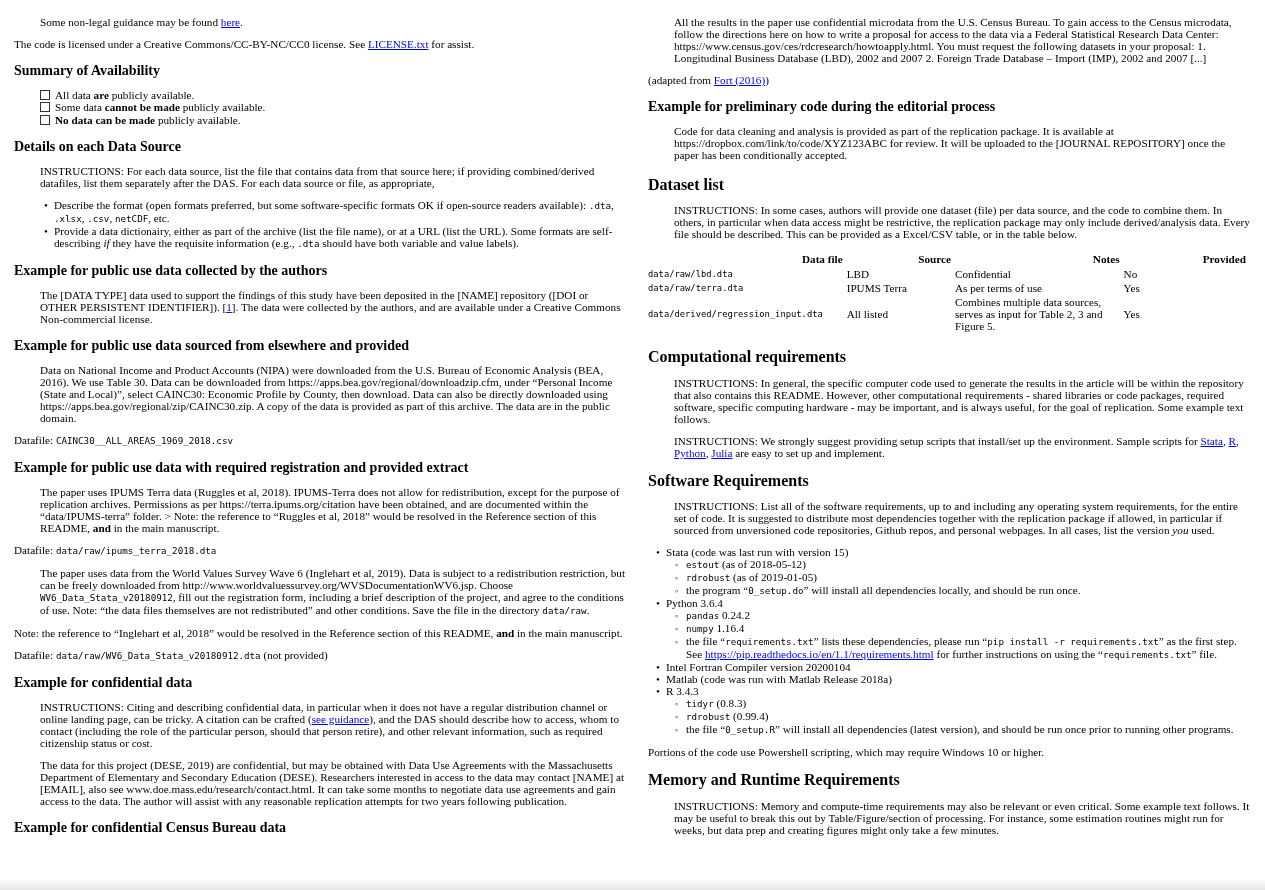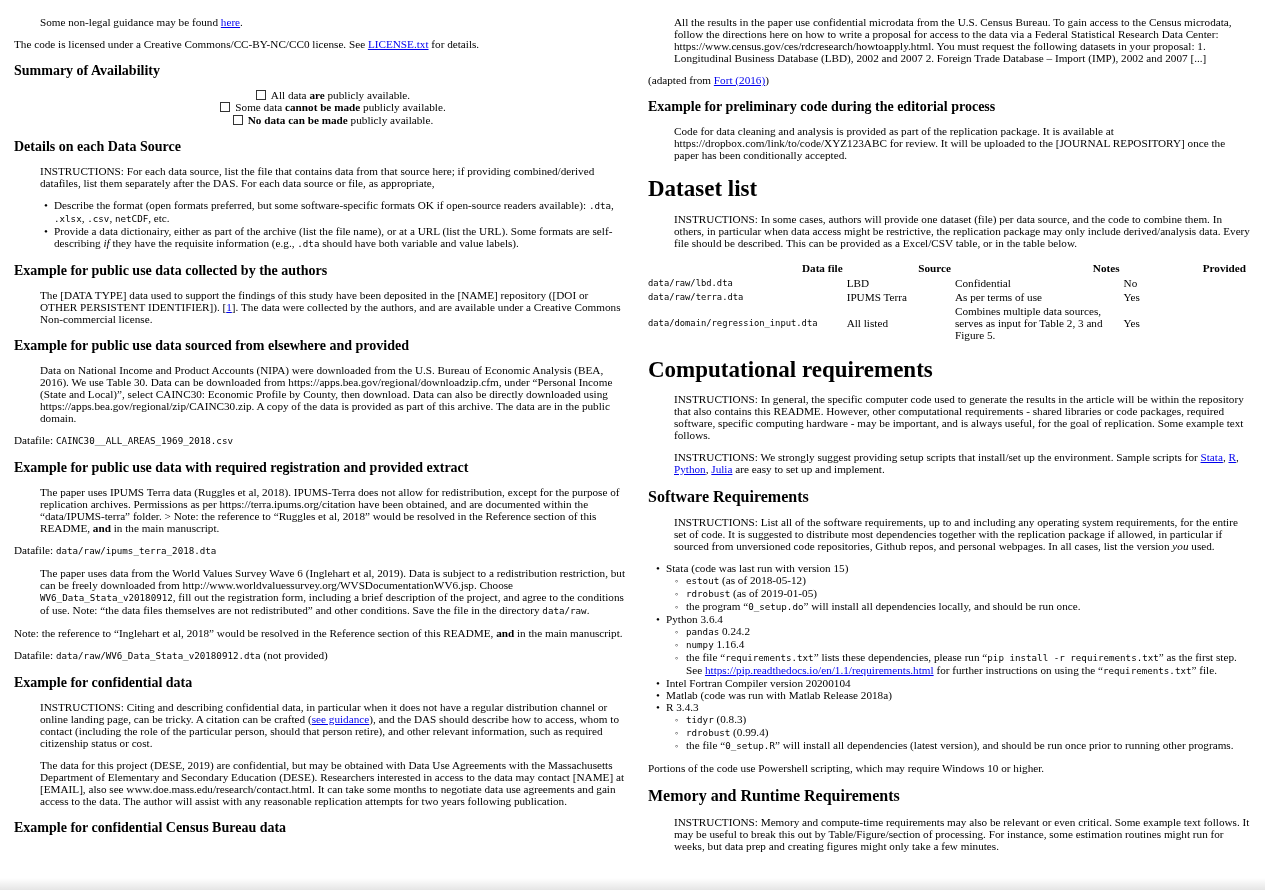--- a/index.html
+++ b/index.html
@@ -11,32 +11,32 @@
   }
   .col{position:absolute;top:8px;padding-top:8px;}
   #col-left{left:14px;width:612px;}
   #col-right{left:648px;width:602px;}
   .col > :first-child{margin-top:0;}
   .para{margin:10px 0;}
   .ind0{margin-left:0;}
   .ind1{margin-left:26px;}
   .ind2{}
   h2,h3,h4{margin:13px 0 9px;font-weight:bold;line-height:1.15;}
-  h2{font-size:23px;margin:15px 0 10px;}
+  h2{font-size:16px;margin:15px 0 10px;}
   h3{font-size:14px;}
   h4{font-size:16px;}
   a.lnk{color:#0000EE;text-decoration:underline;cursor:pointer;}
   code.cd{
     font-family:"DejaVu Sans Mono","Liberation Mono",monospace;
     font-size:9.2px;
   }
   em{font-style:italic;}
   strong{font-weight:bold;}
   .checklist{margin:10px 0 10px 26px;}
-  .check-item{line-height:12.2px;text-align:center;}
+  .check-item{line-height:12.2px;}
   .checkbox{
     display:inline-block;width:8px;height:8px;border:1px solid #333;
     background:#fff;margin-right:5px;vertical-align:-1px;
   }
   ul.blist{list-style:none;margin:10px 0;padding:0;}
   ul.blist.ind1{margin-left:40px;}
   ul.blist.ind0{margin-left:18px;}
   ul.blist > li{position:relative;}
   ul.blist > li::before{content:"•";position:absolute;left:-10px;}
   ul.sublist{list-style:none;margin:0;padding:0 0 0 32px;}
@@ -52,21 +52,21 @@
   .bottom-fade{
     position:absolute;left:0;right:0;bottom:0;height:12px;pointer-events:none;
     background:linear-gradient(to bottom, rgba(0,0,0,0), rgba(0,0,0,0.10));
   }
 </style>
 </head>
 <body>
 
 <div class="col" id="col-left">
     <div class="para ind1"><span>Some non-legal guidance may be found </span><a class="lnk" href="#">here</a><span>.</span></div>
-    <div class="para ind0"><span>The code is licensed under a Creative Commons/CC-BY-NC/CC0 license. See </span><a class="lnk" href="#">LICENSE.txt</a><span> for details.</span></div>
+    <div class="para ind0"><span>The code is licensed under a Creative Commons/CC-BY-NC/CC0 license. See </span><a class="lnk" href="#">LICENSE.txt</a><span> for assist.</span></div>
     <h3>Summary of Availability</h3>
     <div class="checklist">
       <div class="check-item"><span class="checkbox"></span><span><span>All data </span><strong>are</strong><span> publicly available.</span></span></div>
       <div class="check-item"><span class="checkbox"></span><span><span>Some data </span><strong>cannot be made</strong><span> publicly available.</span></span></div>
       <div class="check-item"><span class="checkbox"></span><span><strong>No data can be made</strong><span> publicly available.</span></span></div>
     </div>
     <h3>Details on each Data Source</h3>
     <div class="para ind1"><span>INSTRUCTIONS: For each data source, list the file that contains data from that source here; if providing combined/derived datafiles, list them separately after the DAS. For each data source or file, as appropriate,</span></div>
     <ul class="blist ind1">
       <li><span>Describe the format (open formats preferred, but some software-specific formats OK if open-source readers available): </span><code class="cd">.dta</code><span>, </span><code class="cd">.xlsx</code><span>, </span><code class="cd">.csv</code><span>, </span><code class="cd">netCDF</code><span>, etc.</span></li>
@@ -117,21 +117,21 @@
           <td>Confidential</td>
           <td>No</td>
         </tr>
         <tr>
           <td class="mono">data/raw/terra.dta</td>
           <td>IPUMS Terra</td>
           <td>As per terms of use</td>
           <td>Yes</td>
         </tr>
         <tr>
-          <td class="mono">data/domain/regression_input.dta</td>
+          <td class="mono">data/derived/regression_input.dta</td>
           <td>All listed</td>
           <td>Combines multiple data sources, serves as input for Table 2, 3 and Figure 5.</td>
           <td>Yes</td>
         </tr>
       </tbody>
     </table>
     <h2>Computational requirements</h2>
     <div class="para ind1"><span>INSTRUCTIONS: In general, the specific computer code used to generate the results in the article will be within the repository that also contains this README. However, other computational requirements - shared libraries or code packages, required software, specific computing hardware - may be important, and is always useful, for the goal of replication. Some example text follows.</span></div>
     <div class="para ind1"><span>INSTRUCTIONS: We strongly suggest providing setup scripts that install/set up the environment. Sample scripts for </span><a class="lnk" href="#">Stata</a><span>, </span><a class="lnk" href="#">R</a><span>, </span><a class="lnk" href="#">Python</a><span>, </span><a class="lnk" href="#">Julia</a><span> are easy to set up and implement.</span></div>
     <h4>Software Requirements</h4>

